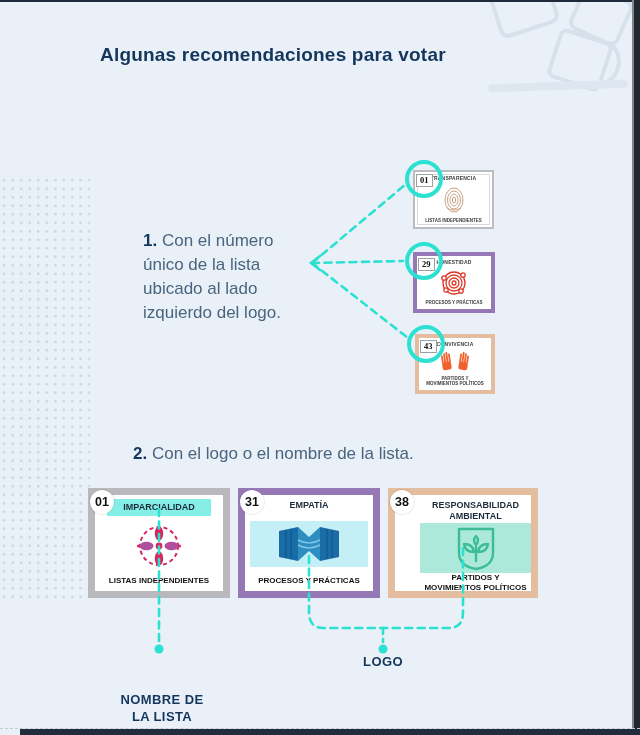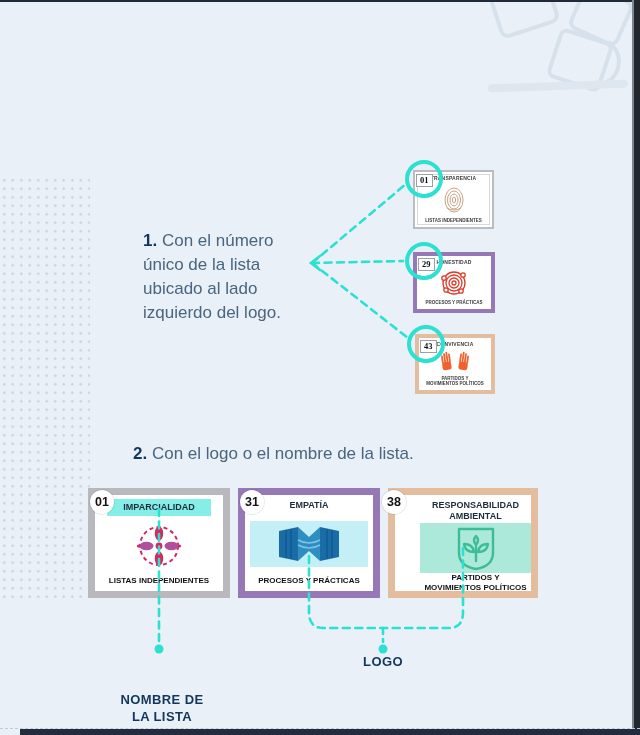--- a/index.html
+++ b/index.html
@@ -45,21 +45,21 @@
 
   
   .card{position:absolute;top:488px;height:110px;background:#fff;box-sizing:border-box;display:flex;flex-direction:column;align-items:center;z-index:2;}
   .card.c1{left:88px;width:142px;border:7px solid #b9b9bd;}
   .card.c2{left:238px;width:142px;border:7px solid #9678b6;}
   .card.c3{left:388px;width:150px;border:7px solid #e3bd9e;padding-left:25px;}
   .badge{position:absolute;width:24px;height:24px;background:#fff;border-radius:50%;display:flex;align-items:center;justify-content:center;
          font-size:12.5px;font-weight:bold;color:#111;z-index:3;box-shadow:0 0 0 1px rgba(0,0,0,.08);}
   .badge.b1{left:90px;top:490px;}
   .badge.b2{left:240px;top:490px;}
-  .badge.b3{left:382px;top:490px;}
+  .badge.b3{left:390px;top:490px;}
   .cname{font-size:9px;font-weight:bold;color:#1c2b3a;text-align:center;line-height:1.25;margin-top:5px;}
   .cname.band{background:#85efe7;width:104px;padding:3px 0;margin-top:4px;}
   .cicon{flex:1;display:flex;align-items:center;justify-content:center;width:100%;}
   .iconrect{display:flex;align-items:center;justify-content:center;}
   .iconrect.blue{background:#c5eff6;width:118px;height:46px;}
   .iconrect.teal{background:#ace9db;width:126px;height:50px;}
   .csector{font-size:8px;font-weight:bold;color:#111;text-align:center;line-height:1.25;margin-bottom:5px;padding:0 4px;}
 
   .overlay{position:absolute;left:0;top:0;z-index:5;pointer-events:none;}
 
@@ -82,20 +82,21 @@
     <rect x="8" y="82" width="140" height="8" rx="4" fill="#dde6ef" transform="rotate(-2 78 86)"></rect>
   </svg>
 
   <div class="edge-top"></div>
   <div class="edge-right"></div>
   <div class="edge-bottom-dash"></div>
   <div class="edge-bottom-bar"></div>
 
   <div class="dotgrid"></div>
 
+  <div class="title">Algunas recomendaciones para votar</div>
 
   <div class="step1">
     <span class="num">1.</span>
     <span>Con el número</span><br>
     <span>único de la lista</span><br>
     <span>ubicado al lado</span><br>
     <span>izquierdo del logo.</span>
   </div>
 
   <div class="mini m1">

